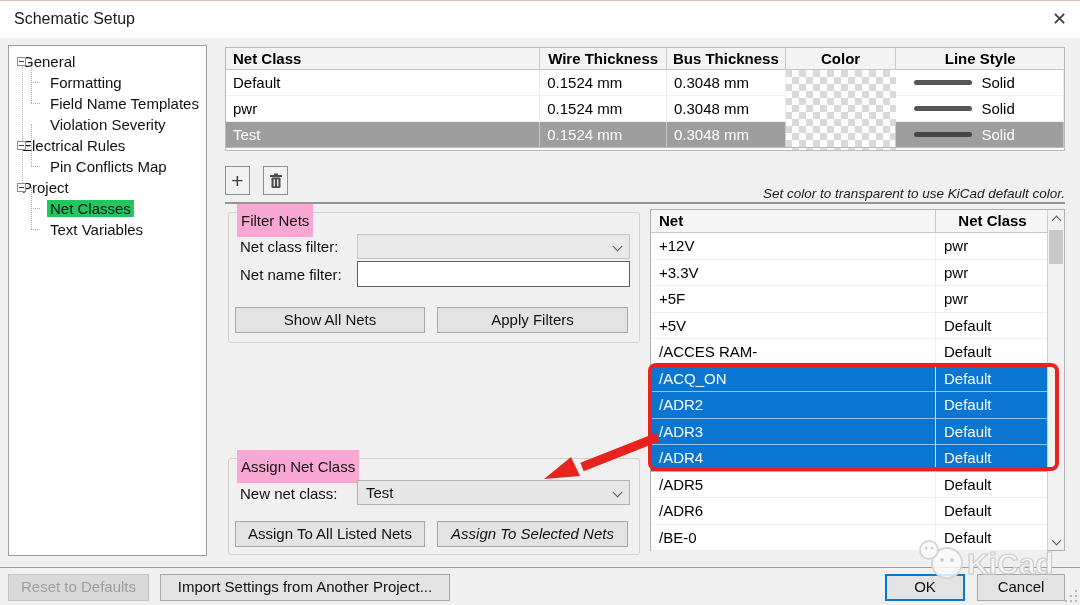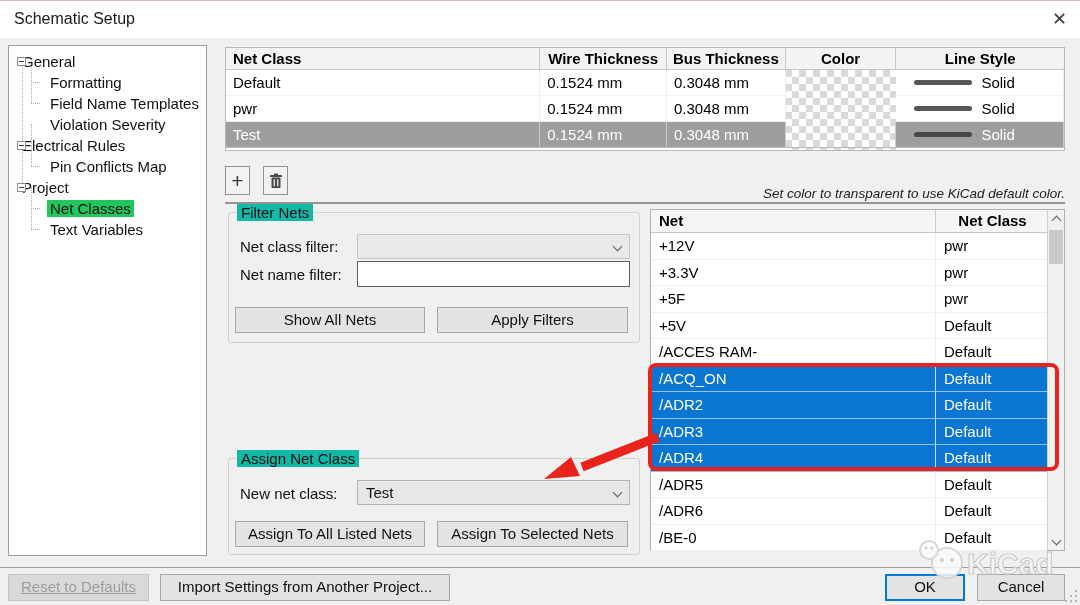--- a/index.html
+++ b/index.html
@@ -52,21 +52,21 @@
   .tb-btn { position:absolute; top:166px; width:25px; height:29px; background:#f2f2f2; border:1px solid #919191; display:flex; align-items:center; justify-content:center; }
   .tb-add { left:225px; font-size:21px; color:#3a3a3a; line-height:1; }
   .tb-del { left:263px; }
   .hint { position:absolute; left:420px; top:186px; width:645px; text-align:right; font-style:italic; font-size:13.5px; color:#1c1c1c; }
   .hsep { position:absolute; left:225px; top:202px; width:840px; height:2px; background:#949494; }
 
   
   .groupbox { position:absolute; border:1px solid #d2d2d2; border-radius:3px; }
   .gb-filter { left:228px; top:212px; width:412px; height:131px; }
   .gb-assign { left:228px; top:458px; width:412px; height:97px; }
-  .gb-legend { position:absolute; top:-9px; left:8px; background:#14b8a6; padding:0 4px; font-size:15px; color:#111; }
+  .gb-legend { position:absolute; top:-9px; left:8px; background:#f9a8d4; padding:8px 4px; font-size:15px; color:#111; }
   .fieldlbl { position:absolute; font-size:15px; color:#111; }
   .combo { position:absolute; height:25px; background:#e7e7e7; border:1px solid #b3b3b3; font-size:15px; color:#111; line-height:23px; padding-left:8px; }
   .combo .chev-d { position:absolute; right:8px; top:8px; }
   .textinput { position:absolute; height:26px; background:#fff; border:1px solid #5f5f5f; font-size:15px; padding:0 6px; font-family:"Liberation Sans",sans-serif; }
   .btn { position:absolute; height:26px; background:#e3e3e3; border:1px solid #a8a8a8; font-size:15px; color:#111; text-align:center; line-height:24px; font-family:"Liberation Sans",sans-serif; }
 
   .chev-d { width:7px; height:7px; border-right:1.5px solid #5a5a5a; border-bottom:1.5px solid #5a5a5a; transform:rotate(45deg); display:inline-block; }
   .chev-u { width:7px; height:7px; border-right:1.5px solid #5a5a5a; border-bottom:1.5px solid #5a5a5a; transform:rotate(-135deg); display:inline-block; }
 
   
@@ -233,21 +233,21 @@
 
   <div class="groupbox gb-assign">
     <span class="gb-legend">Assign Net Class</span>
   </div>
   <div class="fieldlbl" style="left:240px; top:485px;">New net class:</div>
   <div class="combo" style="left:357px; top:480px; width:273px;">
     <span>Test</span>
     <span class="chev-d"></span>
   </div>
   <div class="btn" style="left:235px; top:521px; width:190px;">Assign To All Listed Nets</div>
-  <div class="btn" style="left:437px; top:521px; width:191px;">Assign To Selected Nets</div>
+  <div class="btn" style="left:437px; top:521px; width:191px;font-style:italic;">Assign To Selected Nets</div>
 
   <div class="net-table">
     <div class="nt-head">
       <div class="h1">Net</div>
       <div class="h2">Net Class</div>
     </div>
     <div class="nt-rows">
       <div class="nt-row">
           <div class="c1">+12V</div>
           <div class="c2">pwr</div>
@@ -318,21 +318,21 @@
     <circle cx="42" cy="27" r="15" fill="#fafafa" fill-opacity="0.85" stroke="#d6d6d6" stroke-width="2"></circle>
     <circle cx="24" cy="14" r="9" fill="#fafafa" fill-opacity="0.85" stroke="#d6d6d6" stroke-width="2"></circle>
     <circle cx="37" cy="24" r="2" fill="#cfcfcf"></circle>
     <circle cx="47" cy="24" r="2" fill="#cfcfcf"></circle>
     <circle cx="21" cy="12" r="1.5" fill="#cfcfcf"></circle>
     <circle cx="27" cy="12" r="1.5" fill="#cfcfcf"></circle>
     <text x="62" y="38" font-size="30" font-weight="bold" font-family="Liberation Sans, sans-serif" fill="#f4f4f4" stroke="#cccccc" stroke-width="1.2">KiCad</text>
   </svg>
 
   <div class="foot-sep"></div>
-  <div class="btn f-btn btn-reset" style="position:absolute;text-decoration:underline;">Reset to Defaults</div>
+  <div class="btn f-btn btn-reset" style="position:absolute;">Reset to Defaults</div>
   <div class="btn f-btn btn-import" style="position:absolute;">Import Settings from Another Project...</div>
   <div class="btn f-btn btn-ok" style="position:absolute;">OK</div>
   <div class="btn f-btn btn-cancel" style="position:absolute;">Cancel</div>
   <div class="grip">
     <i style="right:0;bottom:0;"></i>
       <i style="right:0;bottom:5px;"></i>
       <i style="right:5px;bottom:0;"></i>
     <i style="right:0;bottom:10px;"></i>
       <i style="right:5px;bottom:5px;"></i>
       <i style="right:10px;bottom:0;"></i>

